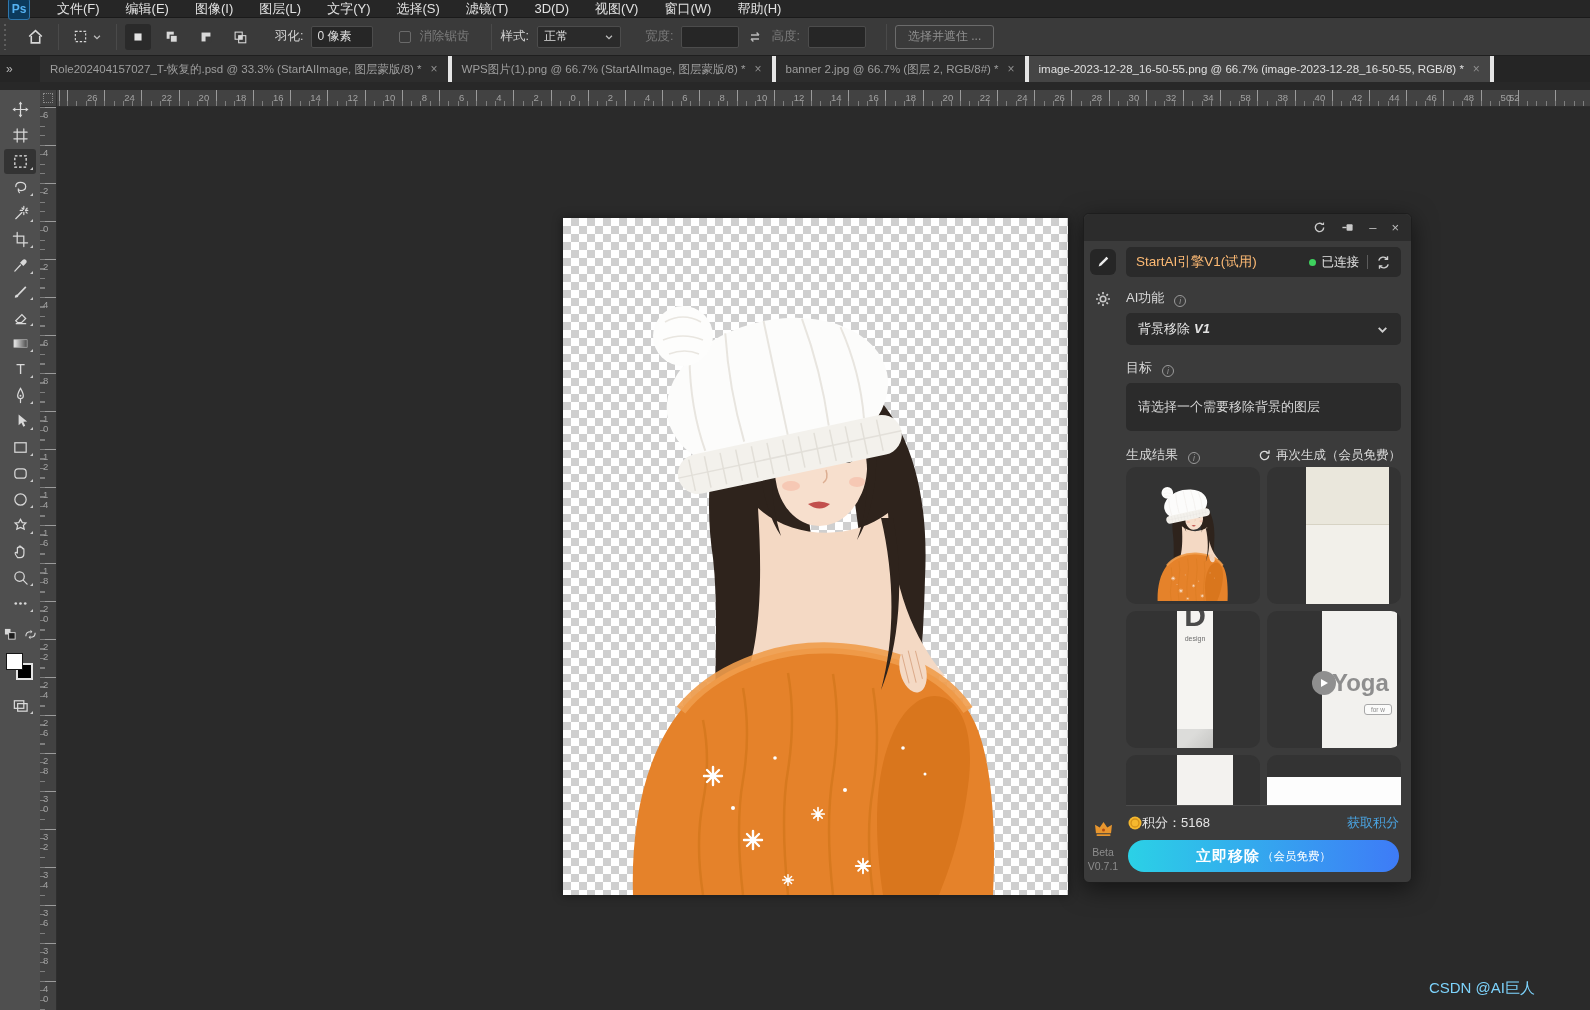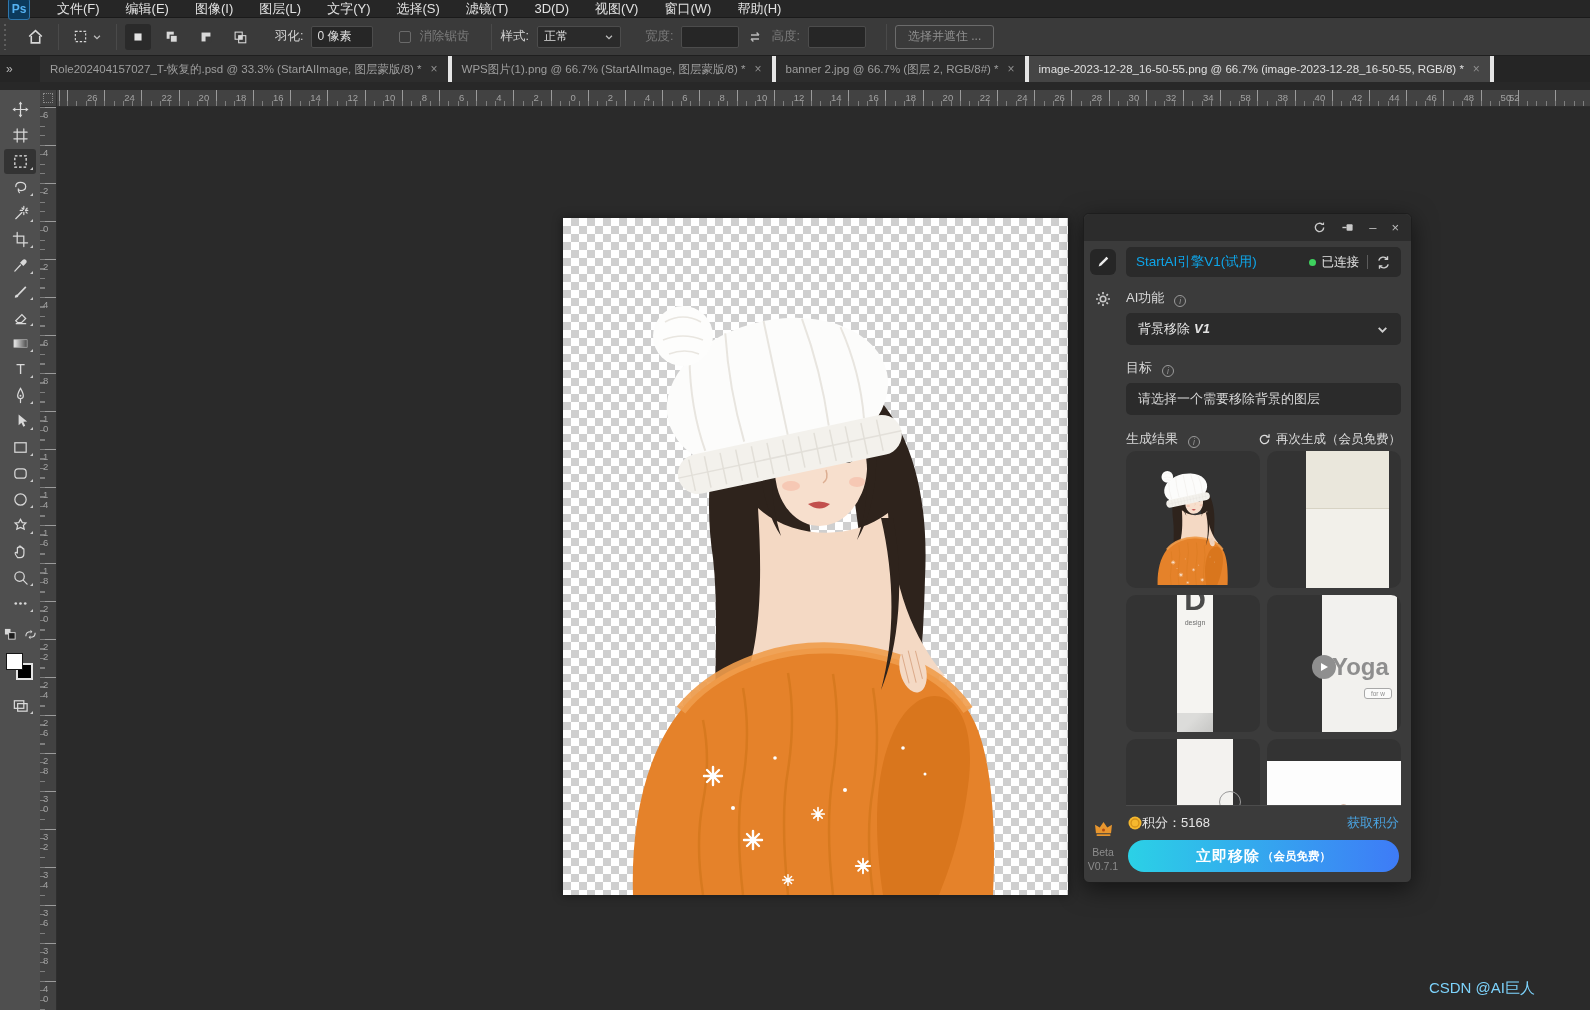--- a/index.html
+++ b/index.html
@@ -75,30 +75,30 @@
   .tb-icon{color:#bdbdbd;font-size:13px;line-height:1;display:flex;align-items:center;}
   .panel-body{flex:1;display:flex;min-height:0;}
   .rail{width:38px;display:flex;flex-direction:column;align-items:center;padding:8px 0 10px 0;}
   .rail-btn{width:26px;height:26px;border-radius:6px;background:#262626;display:flex;align-items:center;justify-content:center;}
   .rail-gear{margin-top:16px;display:flex;justify-content:center;}
   .rail-spacer{flex:1;}
   .rail-beta{font-size:10.5px;color:#8d8d8d;margin-top:5px;}
   .rail-ver{font-size:10.5px;color:#8d8d8d;margin-top:2px;}
   .content-col{flex:1;display:flex;flex-direction:column;padding:6px 10px 0 4px;min-height:0;}
   .conn-strip{height:30px;background:#2a2a2a;border-radius:5px;display:flex;align-items:center;padding:0 10px;}
-  .conn-title{font-size:13.5px;color:#0ea5e9;flex:1;}
+  .conn-title{font-size:13.5px;color:#fdba74;flex:1;}
   .conn-dot{width:7px;height:7px;border-radius:50%;margin-right:6px;}
   .conn-status{font-size:12.5px;color:#e2e2e2;}
   .conn-div{width:1px;height:14px;background:#5c5c5c;margin:0 8px;}
   .sec-label{margin-top:12px;font-size:13px;color:#d9d9d9;display:flex;align-items:flex-end;gap:10px;}
   .sec-label.mt14{margin-top:14px;}
   .info-i{width:12px;height:12px;border:1px solid #9a9a9a;border-radius:50%;color:#9a9a9a;font-size:8.5px;display:inline-flex;align-items:center;justify-content:center;font-style:italic;}
   .select-box{margin-top:6px;height:32px;background:#2b2b2b;border-radius:5px;display:flex;align-items:center;justify-content:space-between;padding:0 12px;font-size:13px;color:#e4e4e4;}
   .select-box em{font-style:italic;font-weight:bold;margin-left:4px;}
-  .target-box{margin-top:6px;height:32px;background:#2b2b2b;border-radius:5px;display:flex;align-items:center;padding:0 12px;font-size:13px;color:#d6d6d6;}
+  .target-box{margin-top:6px;height:48px;background:#2b2b2b;border-radius:5px;display:flex;align-items:center;padding:0 12px;font-size:13px;color:#d6d6d6;}
   .results-row{margin-top:14px;height:20px;display:flex;align-items:center;}
   .results-row .sec-label{margin-top:0;flex:1;}
   .regen{display:flex;align-items:center;gap:5px;font-size:12.5px;color:#dcdcdc;}
   .thumb-grid{margin-top:2px;flex:1;min-height:0;overflow:hidden;display:grid;grid-template-columns:1fr 1fr;gap:7px;grid-auto-rows:137px;}
   .thumb-cell{background:#333333;border-radius:10px;position:relative;overflow:hidden;display:flex;align-items:center;justify-content:center;}
   .thumb-woman{height:96%;}
   .strip{position:absolute;top:0;bottom:0;}
   .strip.beige{left:29%;width:62%;background:#f2f0ea;}
   .beige-top{height:42%;background:#eae7dc;border-bottom:1px solid #d7d3c4;}
   .strip.designS{left:38%;width:27%;background:#f5f4f1;display:flex;flex-direction:column;align-items:center;}
@@ -112,21 +112,21 @@
   .yoga-badge{position:absolute;left:42px;top:68%;border:1px solid #a8a8a8;border-radius:3px;font-size:6.5px;color:#8e8e8e;padding:1px 6px;background:#fbfbfa;}
   .strip.whiteS{left:38%;width:42%;background:#f3f2ef;}
   .white-circle{position:absolute;right:-8px;top:52px;width:22px;height:22px;border:1.5px solid #9a9a9a;border-radius:50%;}
   .desk-block{position:absolute;left:0;right:0;top:22px;bottom:0;background:#fdfdfd;}
   .footer{border-top:1px solid #4c4c4c;padding:6px 2px 10px 2px;}
   .credits-row{height:22px;display:flex;align-items:center;}
   .credits-text{font-size:13px;color:#e6e6e6;flex:1;}
   .get-credits{font-size:13px;}
   .primary-btn{margin-top:6px;height:32px;border-radius:16px;display:flex;align-items:center;justify-content:center;color:#fff;gap:2px;}
   .primary-main{font-size:15px;font-weight:bold;letter-spacing:1px;}
-  .primary-sub{font-size:11.5px;font-weight:bold;}
+  .primary-sub{font-size:11.5px;font-weight:normal;}
 </style>
 </head>
 <body>
 
 <svg width="0" height="0" style="position:absolute">
   <symbol id="woman-fig" viewBox="0 0 505 677">
 
     <path fill="#2e231c" d="M230 140 C150 160 138 260 150 340 C158 410 146 500 158 570 C166 625 183 660 203 677 L256 677 C240 600 236 510 242 430 L248 320 Z"></path>
     <path fill="#2e231c" d="M285 155 C350 195 366 280 362 360 C360 440 352 545 334 635 L295 662 C310 560 314 470 306 390 L290 270 Z"></path>
 

